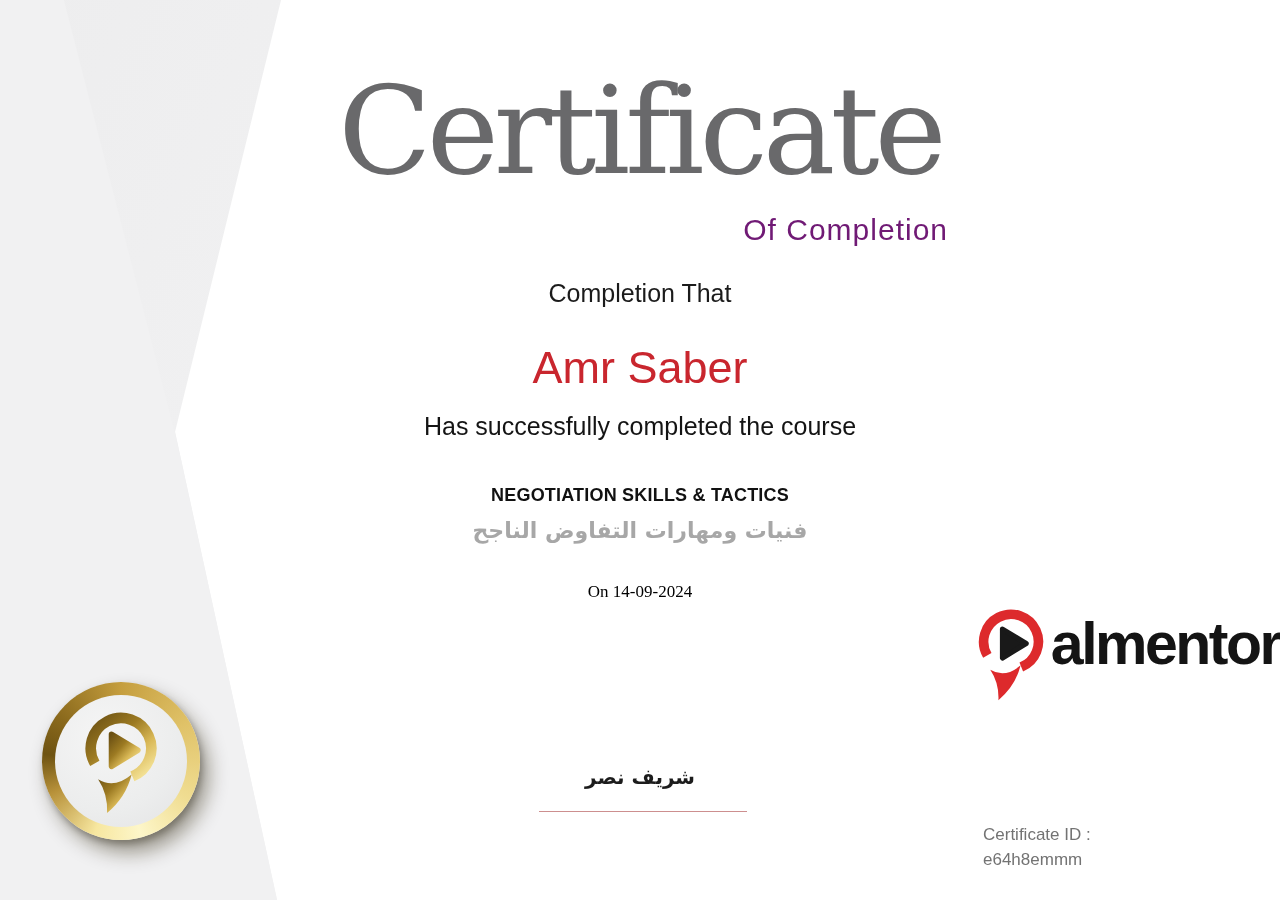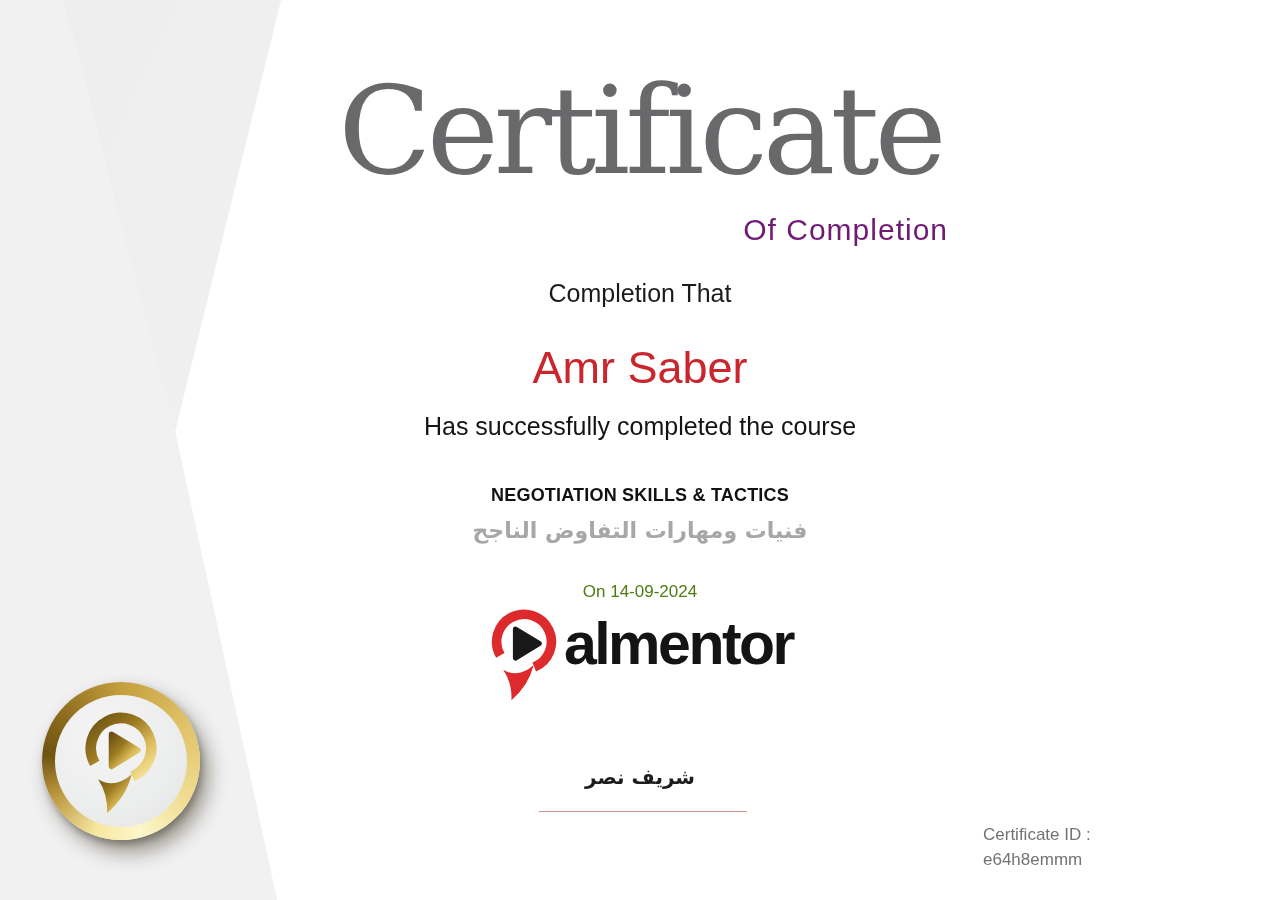--- a/index.html
+++ b/index.html
@@ -32,24 +32,24 @@
     font-size:30px;letter-spacing:1px;color:#701a75;
   }
   
   .centered{position:absolute;left:0;width:100%;text-align:center;}
   .certifies{top:279px;font-size:25px;color:#1b1b1b;}
   .recipient{top:342px;font-size:45px;color:var(--accent_red,#c9262e);}
   .completed{top:412px;font-size:25px;color:#141414;}
   .course-en{top:485px;font-size:18px;font-weight:bold;color:#111;letter-spacing:0.2px;}
   .course-ar{top:518px;font-size:22px;font-weight:bold;color:var(--muted_gray,#a7a7a7);
     font-family:"DejaVu Sans",sans-serif;}
-  .date-line{top:582px;font-size:17px;color:#4d7c0f;}
+  .date-line{top:582px;font-size:17px;color:#000000;font-family:Liberation Serif, serif;}
   
   .logo{position:absolute;top:606px;left:0;width:100%;
-    display:flex;justify-content:center;align-items:flex-start;}
+    display:flex;justify-content:flex-end;align-items:flex-start;}
   .logo-bubble{width:74px;height:98px;display:block;}
   .logo-text{
     font-size:59px;font-weight:bold;letter-spacing:-2.5px;color:#141414;
     line-height:1;margin-top:9px;margin-left:3px;
   }
   
   .sig-name{top:765px;font-size:20px;font-weight:600;color:#1c1c1c;
     font-family:"DejaVu Sans",sans-serif;}
   .sig-line{position:absolute;top:811px;left:539px;width:208px;height:0;
     border-top:1px solid #cd8f8f;}

